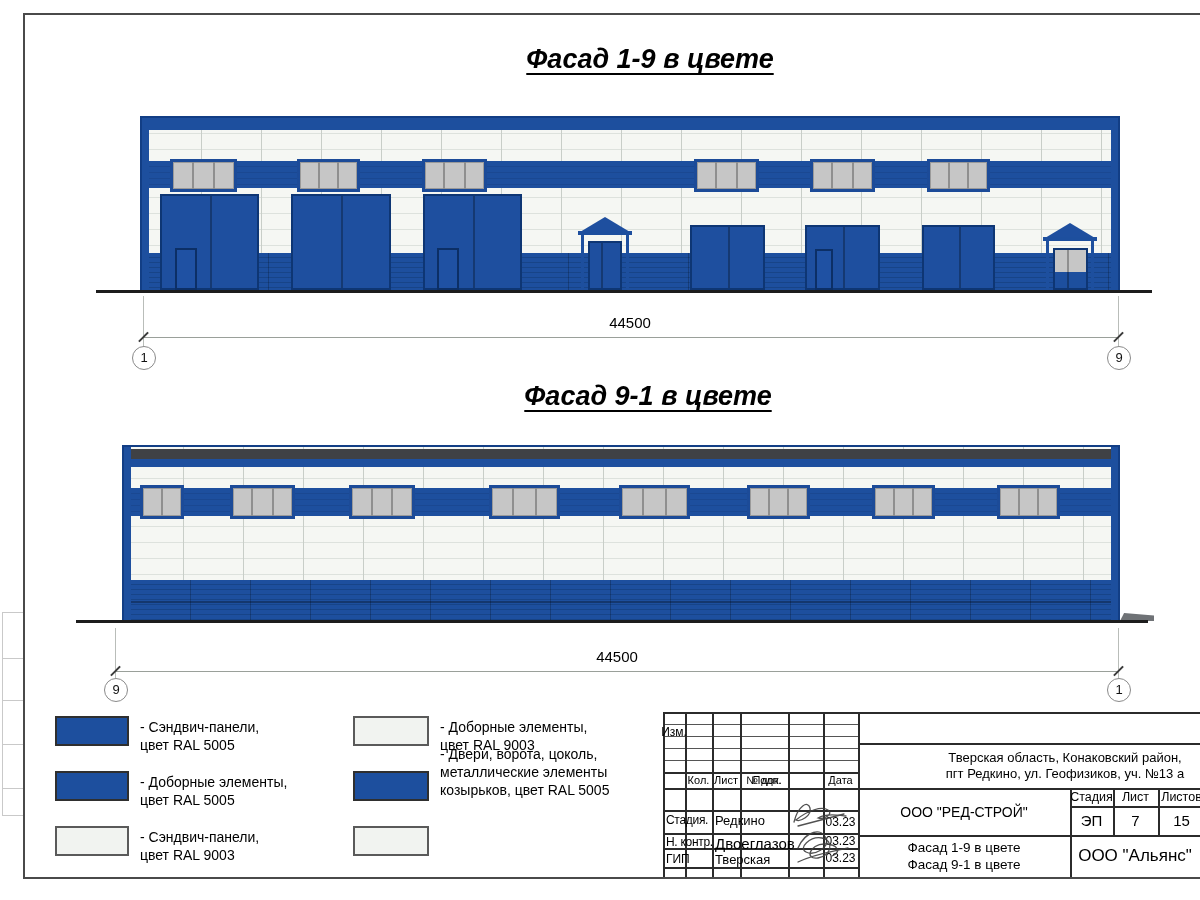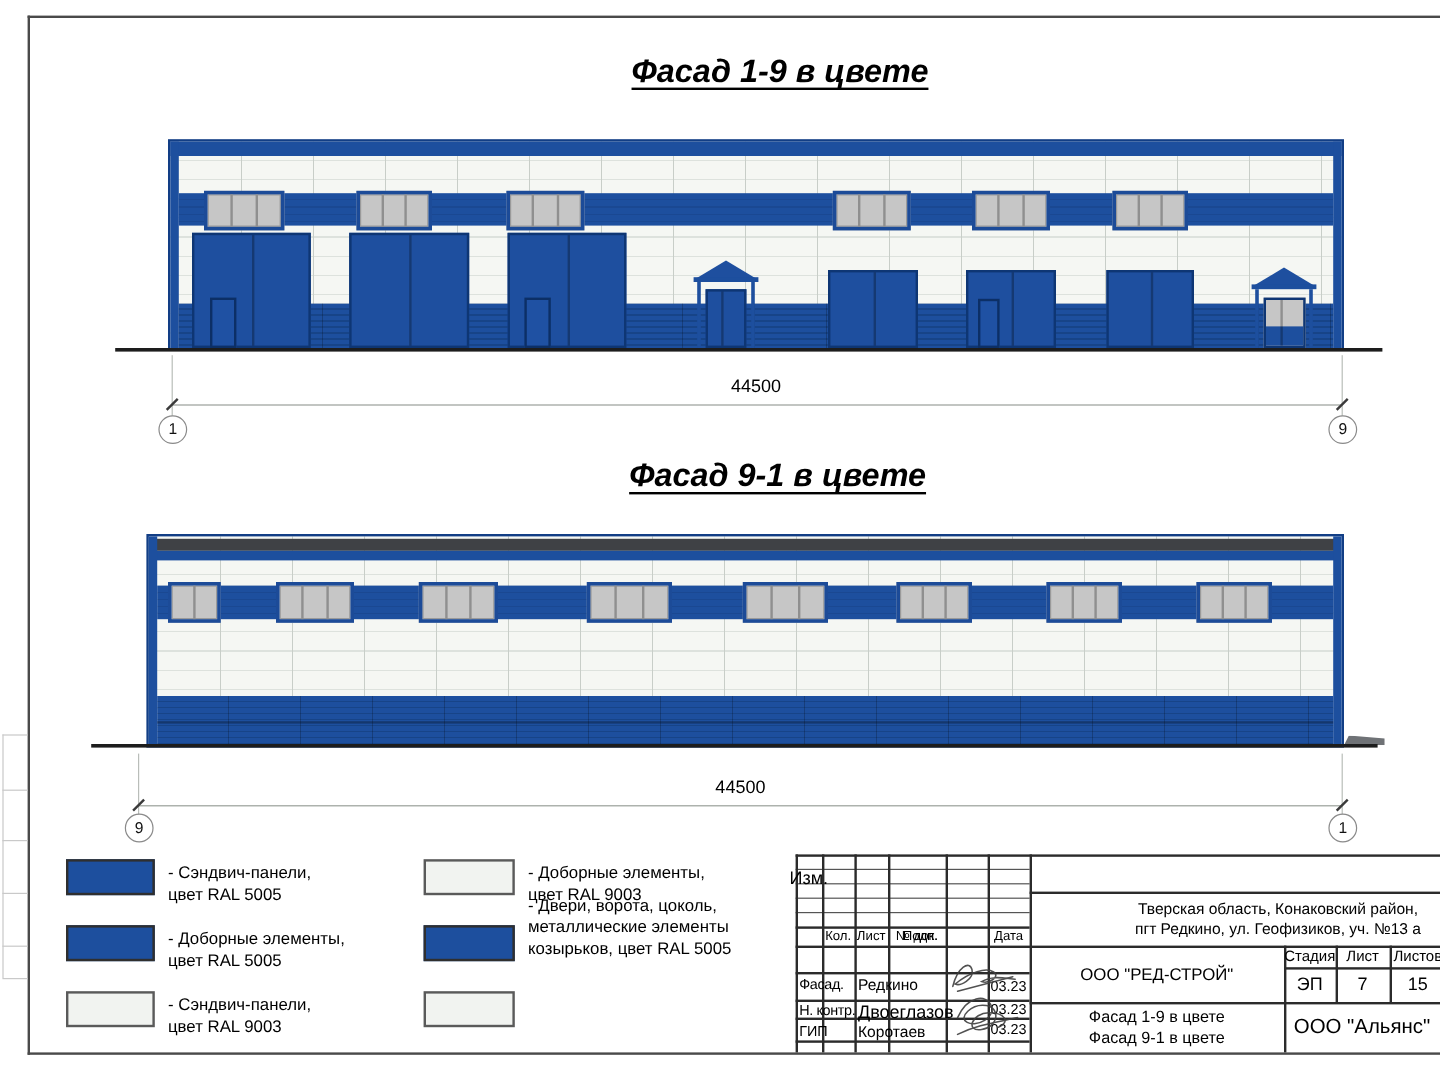--- a/index.html
+++ b/index.html
@@ -277,35 +277,35 @@
   <div class="lv" style="left:788px;top:712px;height:165px;"></div>
   <div class="lv" style="left:823px;top:712px;height:165px;"></div>
   <div class="lv" style="left:858px;top:712px;height:165px;"></div>
   <div class="lv" style="left:1070px;top:788px;height:89px;"></div>
   <div class="lv" style="left:1113px;top:788px;height:47px;"></div>
   <div class="lv" style="left:1158px;top:788px;height:47px;"></div>
 
   <div class="tb-text cell-c preline" style="left:858px;top:743px;width:414px;height:45px;font-size:13px;line-height:16px;">Тверская область, Конаковский район,
 пгт Редкино, ул. Геофизиков, уч. №13 а</div>
 
-  <div class="tb-text cell-c" style="left:663px;top:724px;width:22px;height:16px;font-size:15px;">Изм.</div>
+  <div class="tb-text cell-c" style="left:663px;top:724px;width:22px;height:16px;font-size:12px;">Изм.</div>
   <div class="tb-text cell-c" style="left:685px;top:772px;width:27px;height:16px;font-size:11px;">Кол.</div>
   <div class="tb-text cell-c" style="left:712px;top:772px;width:28px;height:16px;font-size:11px;">Лист</div>
   <div class="tb-text cell-c" style="left:740px;top:772px;width:48px;height:16px;font-size:11px;">№ док.</div>
   <div class="tb-text cell-c" style="left:744px;top:772px;width:46px;height:16px;font-size:11px;">Подп.</div>
   <div class="tb-text cell-c" style="left:823px;top:772px;width:35px;height:16px;font-size:11px;">Дата</div>
 
-  <div class="tb-text" style="left:666px;top:813px;font-size:12px;letter-spacing:-0.3px;">Фасад.</div>
+  <div class="tb-text" style="left:666px;top:813px;font-size:12px;letter-spacing:-0.3px;">Стадия.</div>
   <div class="tb-text" style="left:715px;top:813px;font-size:13px;">Редкино</div>
   <div class="tb-text cell-c" style="left:823px;top:810px;width:35px;height:23px;font-size:12px;">03.23</div>
   <div class="tb-text" style="left:666px;top:835px;font-size:12px;letter-spacing:-0.3px;">Н. контр.</div>
   <div class="tb-text" style="left:715px;top:835px;font-size:15px;">Двоеглазов</div>
   <div class="tb-text cell-c" style="left:823px;top:833px;width:35px;height:15px;font-size:12px;">03.23</div>
   <div class="tb-text" style="left:666px;top:852px;font-size:12px;">ГИП</div>
-  <div class="tb-text" style="left:715px;top:852px;font-size:13px;">Коротаев</div>
+  <div class="tb-text" style="left:715px;top:852px;font-size:13px;">Тверская</div>
   <div class="tb-text cell-c" style="left:823px;top:848px;width:35px;height:19px;font-size:12px;">03.23</div>
 
   <svg class="abs" style="left:786px;top:792px;" width="70" height="82" viewBox="0 0 70 82">
     <g fill="none" stroke="#3f3f3f" stroke-width="1.3" stroke-linecap="round" opacity="0.9">
       <path d="M8,30 C12,14 22,8 24,16 C26,24 14,30 10,28 C22,18 36,14 42,18 C48,22 38,28 32,26 C42,20 54,24 60,24"></path>
       <path d="M12,34 L58,22"></path>
       <path d="M12,56 C20,38 36,36 40,46 C44,56 28,64 20,60 C12,56 24,44 36,46 C48,48 46,64 32,66 C18,68 24,52 38,52 C52,52 56,60 46,64"></path>
       <path d="M12,70 C28,62 44,60 62,56"></path>
     </g>
   </svg>

